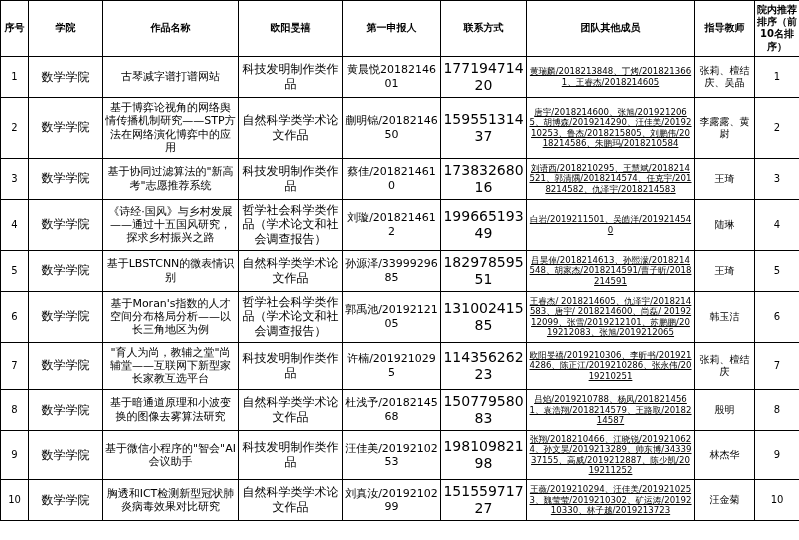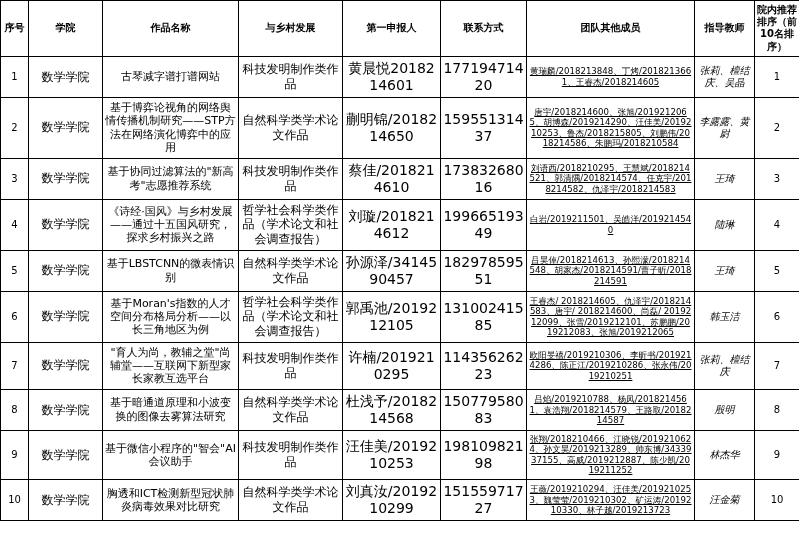--- a/index.html
+++ b/index.html
@@ -36,29 +36,29 @@
     font-weight: bold;
     padding: 6px 2px;
   }
   tbody td {
     font-size: 9px;
   }
   td.c-index { font-size: 10px; }
   td.c-college { font-size: 12px; white-space: nowrap; }
   td.c-title { font-size: 11px; text-align: center; }
   td.c-type { font-size: 12px; }
-  td.c-applicant { font-size: 14px; }
+  td.c-applicant { font-size: 11px; }
   td.c-contact { font-size: 14px; }
   td.c-members {
     font-size: 8.6px;
     text-align: center;
     line-height: 1.35;
     text-decoration: underline;
   }
-  td.c-teacher { font-size: 10px; font-style: italic; }
+  td.c-teacher { font-size: 10px; }
   td.c-rank { font-size: 10px; }
   .col-index { width: 28px; }
   .col-college { width: 74px; }
   .col-title { width: 136px; }
   .col-type { width: 104px; }
   .col-applicant { width: 98px; }
   .col-contact { width: 86px; }
   .col-members { width: 168px; }
   .col-teacher { width: 60px; }
   .col-rank { width: 45px; }
@@ -76,21 +76,21 @@
     <col class="col-contact">
     <col class="col-members">
     <col class="col-teacher">
     <col class="col-rank">
   </colgroup>
   <thead>
     <tr>
       <th>序号</th>
       <th>学院</th>
       <th>作品名称</th>
-      <th>与乡村发展</th>
+      <th>欧阳旻禧</th>
       <th>第一申报人</th>
       <th>联系方式</th>
       <th>团队其他成员</th>
       <th>指导教师</th>
       <th>院内推荐排序（前10名排序）</th>
     </tr>
   </thead>
   <tbody>
     <tr>
       <td class="c-index">1</td>
@@ -134,21 +134,21 @@
       <td class="c-contact">19966519349</td>
       <td class="c-members">白岩/2019211501、吴皓洋/2019214540</td>
       <td class="c-teacher">陆琳</td>
       <td class="c-rank">4</td>
     </tr>
     <tr>
       <td class="c-index">5</td>
       <td class="c-college">数学学院</td>
       <td class="c-title">基于LBSTCNN的微表情识别</td>
       <td class="c-type">自然科学类学术论文作品</td>
-      <td class="c-applicant">孙源泽/3414590457</td>
+      <td class="c-applicant">孙源泽/3399929685</td>
       <td class="c-contact">18297859551</td>
       <td class="c-members">吕昊倬/2018214613、孙熙濛/2018214548、胡家杰/2018214591/曹子昕/2018214591</td>
       <td class="c-teacher">王琦</td>
       <td class="c-rank">5</td>
     </tr>
     <tr>
       <td class="c-index">6</td>
       <td class="c-college">数学学院</td>
       <td class="c-title">基于Moran's指数的人才空间分布格局分析——以长三角地区为例</td>
       <td class="c-type">哲学社会科学类作品（学术论文和社会调查报告）</td>

